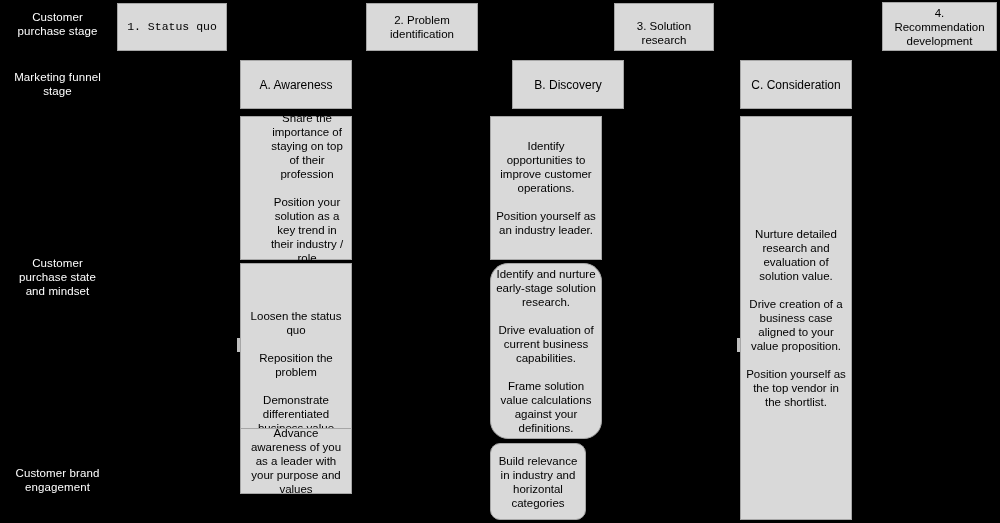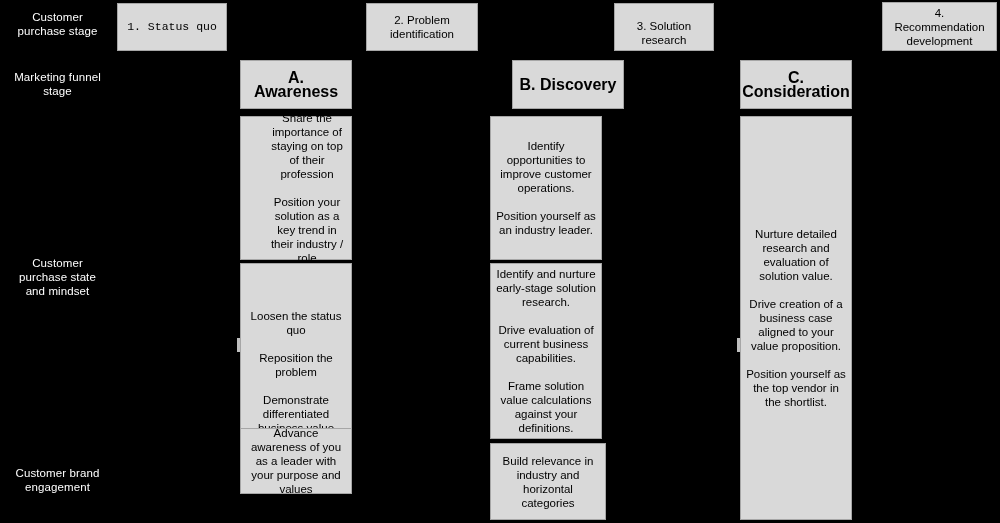--- a/index.html
+++ b/index.html
@@ -29,21 +29,21 @@
     color:#000000;
     font-size:11.5px;
     line-height:14px;
     text-align:center;
     display:flex;
     flex-direction:column;
     align-items:center;
     justify-content:center;
     padding:3px 5px;
   }
-  .box.bold{font-weight:bold;font-size:16px;}
+  .box.bold{font-weight:normal;font-size:12px;}
   .box .seg{display:block;}
   .box .seg + .seg{margin-top:14px;}
 
   .notch{
     position:absolute;
     background:#bfbfbf;
     width:3px;
   }
 </style>
 </head>
@@ -97,31 +97,31 @@
     <span class="seg">Position yourself as an industry leader.</span>
   </div>
 
   <div class="box" style="left:240px;top:263px;width:112px;height:176px;justify-content:flex-end;">
     <span class="seg">Loosen the status quo</span>
     <span class="seg">Reposition the problem</span>
     <span class="seg">Demonstrate differentiated business value</span>
   </div>
   <div class="notch" style="left:237px;top:338px;height:14px;"></div>
 
-  <div class="box" style="left:490px;top:263px;width:112px;height:176px;">
+  <div class="box" style="left:490px;top:263px;width:112px;height:176px;border-radius:18px;">
     <span class="seg">Identify and nurture early-stage solution research.</span>
     <span class="seg">Drive evaluation of current business capabilities.</span>
     <span class="seg">Frame solution value calculations against your definitions.</span>
   </div>
 
   <div class="box" style="left:240px;top:428px;width:112px;height:66px;">
     <span class="seg">Advance awareness of you as a leader with your purpose and values</span>
   </div>
 
-  <div class="box" style="left:490px;top:443px;width:116px;height:77px;">
+  <div class="box" style="left:490px;top:443px;width:96px;height:77px;border-radius:10px;">
     <span class="seg">Build relevance in industry and horizontal categories</span>
   </div>
 
   <div class="box" style="left:740px;top:116px;width:112px;height:404px;">
     <span class="seg">Nurture detailed research and evaluation of solution value.</span>
     <span class="seg">Drive creation of a business case aligned to your value proposition.</span>
     <span class="seg">Position yourself as the top vendor in the shortlist.</span>
   </div>
   <div class="notch" style="left:737px;top:338px;height:14px;"></div>
 

